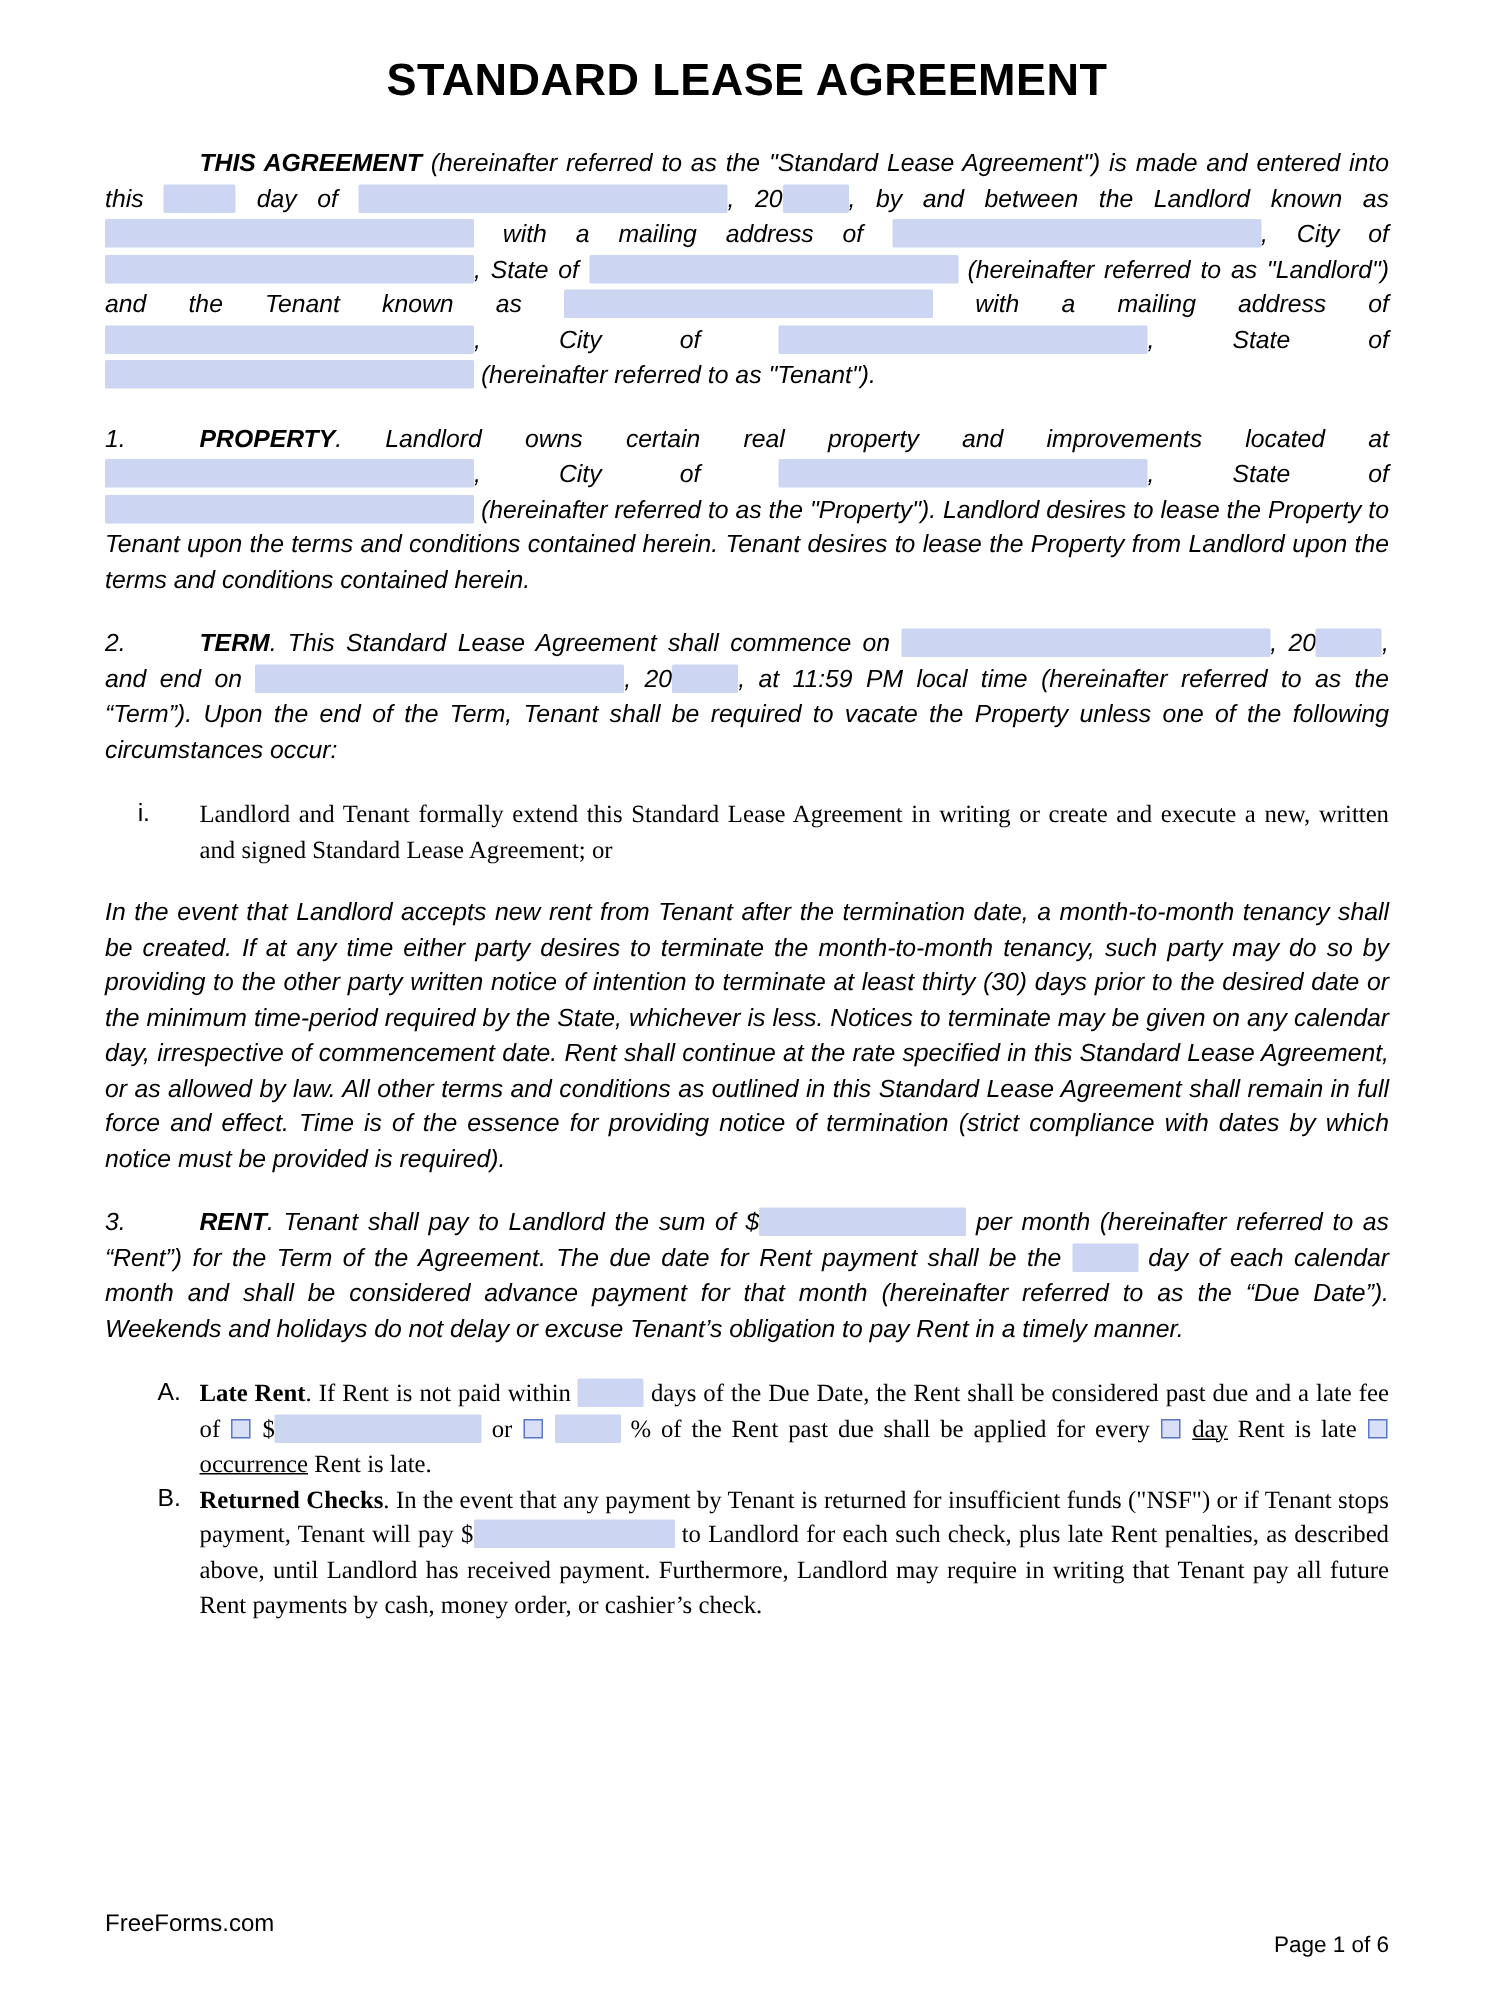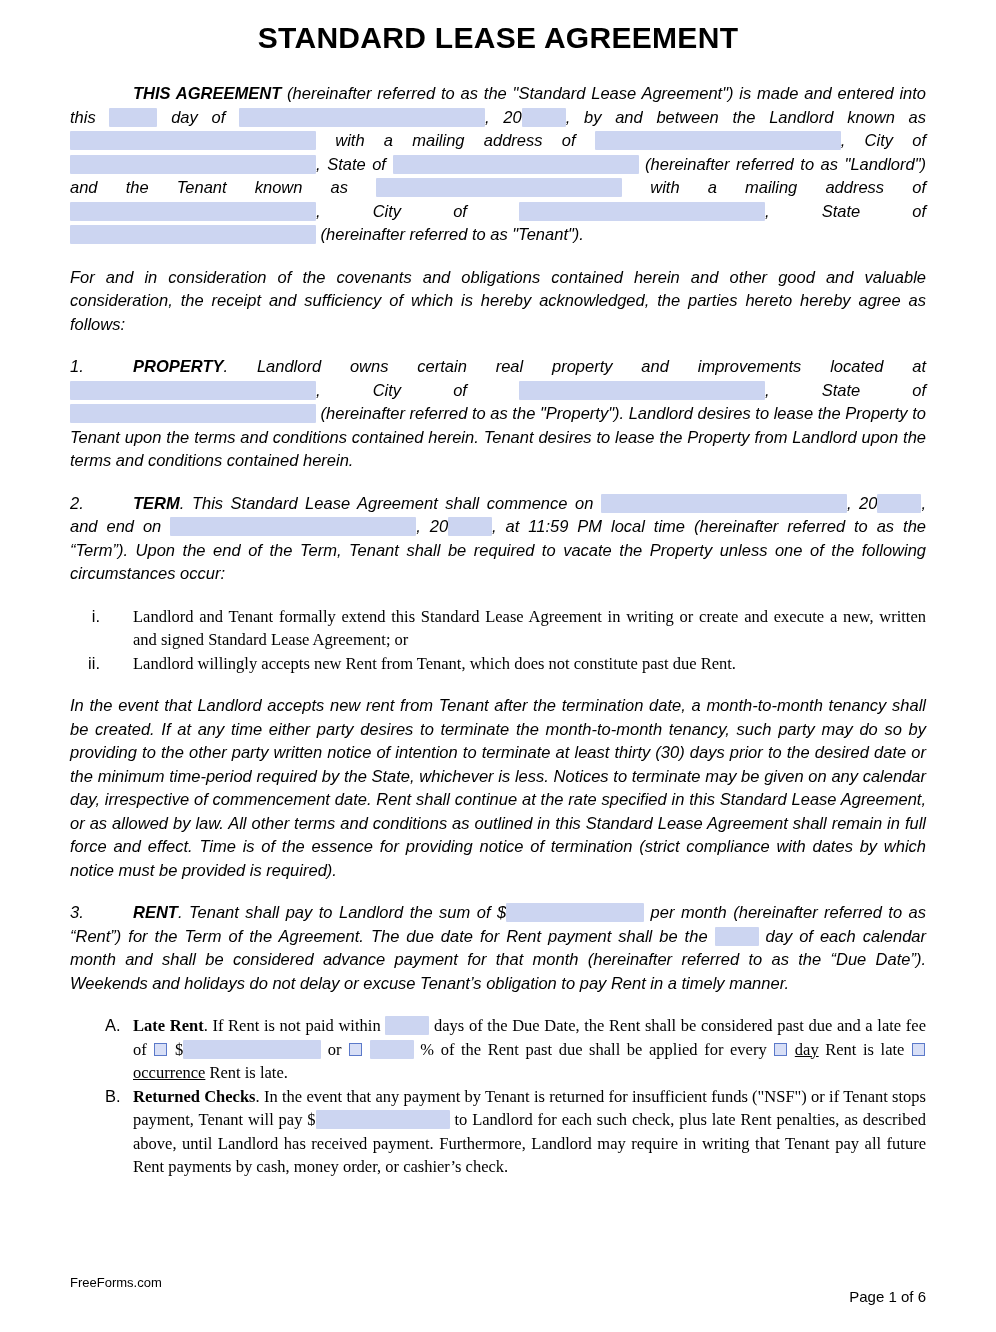--- a/index.html
+++ b/index.html
@@ -1,20 +1,20 @@
 <!DOCTYPE html>
 <html style="--page-bg: #ffffff; --text: #000000; --blank-fill: #ccd5f1; --checkbox-fill: #d8dff6; --checkbox-border: #5b79c9;"><head>
 <meta charset="utf-8">
 <style>
   html, body { margin: 0; padding: 0; background: #ffffff; }
   .page {
     width: 996px; height: 1332px; box-sizing: border-box;
     position: relative; overflow: hidden;
     background: var(--page-bg, #ffffff);
-    padding: 16px 70px 0 70px;
+    padding: 32px 70px 0 70px;
     font-family: "Liberation Sans", sans-serif;
     font-size: 16.5px; line-height: 23.5px;
     color: var(--text, #000000);
     text-align: justify;
   }
   .title {
     font-size: 30px; line-height: 36px; font-weight: bold;
     text-align: center; margin: 4px 0 26px 0; letter-spacing: 0.3px;
   }
   .para { margin: 0 0 19px 0; font-style: italic; }
@@ -31,47 +31,42 @@
     vertical-align: -1px; box-sizing: border-box; margin: 0 1px;
   }
   .num { display: inline-block; }
   .u { text-decoration: underline; }
   .hang { display: flex; }
   .marker { flex: 0 0 63px; box-sizing: border-box; }
   .roman-marker { padding-right: 33px; text-align: right; }
   .letter-marker { padding-left: 35px; text-align: left; }
   .content { flex: 1 1 auto; text-align: justify; font-family: Liberation Serif, serif; }
   .list { margin: 0 0 19px 0; }
-  .footer-left { position: absolute; left: 70px; bottom: 38px; font-size: 13px; }
+  .footer-left { position: absolute; left: 70px; bottom: 38px; font-size: 16px; }
   .footer-right { position: absolute; right: 70px; bottom: 24px; font-size: 15px; }
   b { font-weight: bold; }
 </style>
 </head>
 <body>
 
 <div class="page">
 
   <h1 class="title">STANDARD LEASE AGREEMENT</h1>
 
   <p class="para indent-first"><b>THIS AGREEMENT</b><span> (hereinafter referred to as the "Standard Lease Agreement") is made and entered into this </span><span class="blank" style="width: 48px;"></span><span> day of </span><span class="blank" style="width: 246px;"></span><span>, 20</span><span class="blank" style="width: 44px;"></span><span>, by and between the Landlord known as </span><span class="blank" style="width: 246px;"></span><span> with a mailing address of </span><span class="blank" style="width: 246px;"></span><span>, City of </span><span class="blank" style="width: 246px;"></span><span>, State of </span><span class="blank" style="width: 246px;"></span><span> (hereinafter referred to as "Landlord") and the Tenant known as </span><span class="blank" style="width: 246px;"></span><span> with a mailing address of </span><span class="blank" style="width: 246px;"></span><span>, City of </span><span class="blank" style="width: 246px;"></span><span>, State of </span><span class="blank" style="width: 246px;"></span><span> (hereinafter referred to as "Tenant").</span></p>
 
-  <p class="para">For and in consideration of the covenants and obligations contained herein and other good and valuable consideration, the receipt and sufficiency of which is hereby acknowledged, the parties hereto hereby agree as follows:</p>
 
   <p class="para"><span class="num" style="width: 63px;">1.</span><b>PROPERTY</b><span>. Landlord owns certain real property and improvements located at </span><span class="blank" style="width: 246px;"></span><span>, City of </span><span class="blank" style="width: 246px;"></span><span>, State of </span><span class="blank" style="width: 246px;"></span><span> (hereinafter referred to as the "Property"). Landlord desires to lease the Property to Tenant upon the terms and conditions contained herein. Tenant desires to lease the Property from Landlord upon the terms and conditions contained herein.</span></p>
 
   <p class="para"><span class="num" style="width: 63px;">2.</span><b>TERM</b><span>. This Standard Lease Agreement shall commence on </span><span class="blank" style="width: 246px;"></span><span>, 20</span><span class="blank" style="width: 44px;"></span><span>, and end on </span><span class="blank" style="width: 246px;"></span><span>, 20</span><span class="blank" style="width: 44px;"></span><span>, at 11:59 PM local time (hereinafter referred to as the “Term”). Upon the end of the Term, Tenant shall be required to vacate the Property unless one of the following circumstances occur:</span></p>
 
   <div class="list">
     <div class="hang">
       <span class="marker roman-marker">i.</span>
       <div class="content"><span>Landlord and Tenant formally extend this Standard Lease Agreement in writing or create and execute a new, written and signed Standard Lease Agreement; or</span></div>
-    </div>
-    <div class="hang">
-      <span class="marker roman-marker">ii.</span>
-      <div class="content"><span>Landlord willingly accepts new Rent from Tenant, which does not constitute past due Rent.</span></div>
     </div>
   </div>
 
   <p class="para">In the event that Landlord accepts new rent from Tenant after the termination date, a month-to-month tenancy shall be created. If at any time either party desires to terminate the month-to-month tenancy, such party may do so by providing to the other party written notice of intention to terminate at least thirty (30) days prior to the desired date or the minimum time-period required by the State, whichever is less. Notices to terminate may be given on any calendar day, irrespective of commencement date. Rent shall continue at the rate specified in this Standard Lease Agreement, or as allowed by law. All other terms and conditions as outlined in this Standard Lease Agreement shall remain in full force and effect. Time is of the essence for providing notice of termination (strict compliance with dates by which notice must be provided is required).</p>
 
   <p class="para"><span class="num" style="width: 63px;">3.</span><b>RENT</b><span>. Tenant shall pay to Landlord the sum of $</span><span class="blank" style="width: 138px;"></span><span> per month (hereinafter referred to as “Rent”) for the Term of the Agreement. The due date for Rent payment shall be the </span><span class="blank" style="width: 44px;"></span><span> day of each calendar month and shall be considered advance payment for that month (hereinafter referred to as the “Due Date”). Weekends and holidays do not delay or excuse Tenant’s obligation to pay Rent in a timely manner.</span></p>
 
   <div class="list">
     <div class="hang">
       <span class="marker letter-marker">A.</span>

